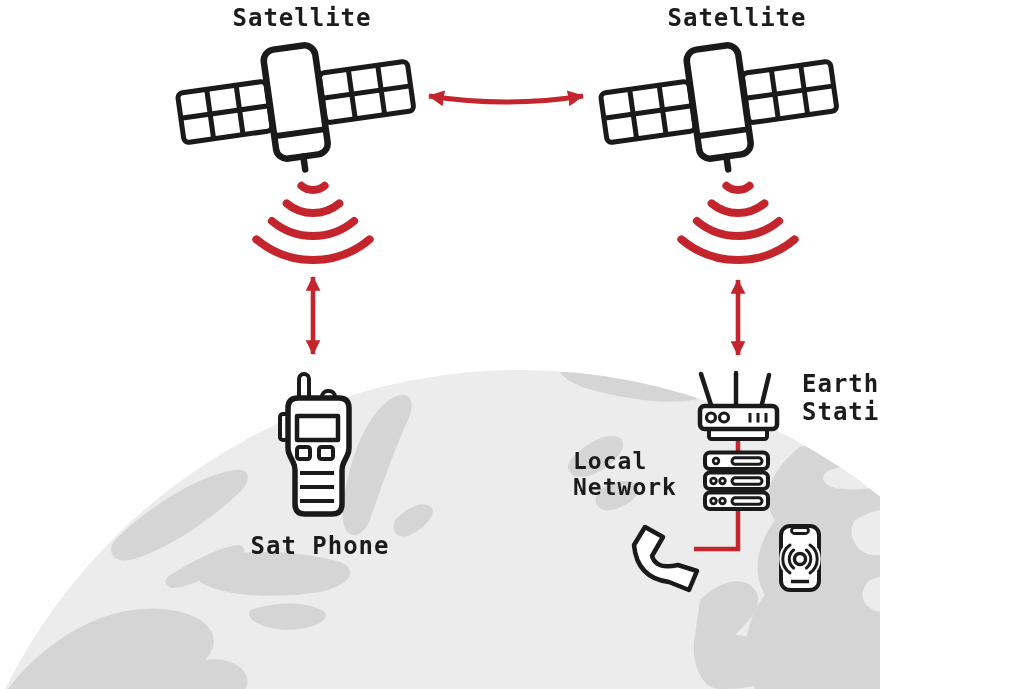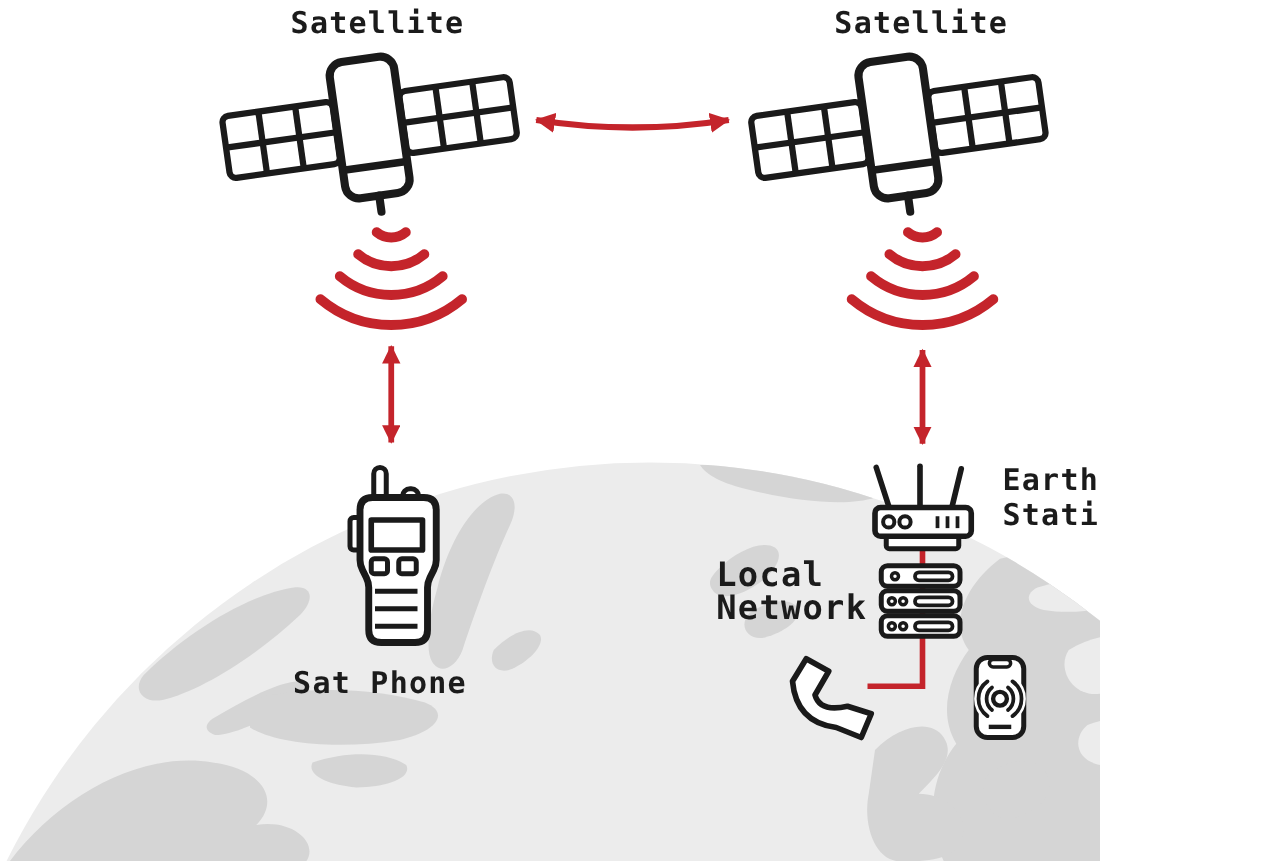--- a/index.html
+++ b/index.html
@@ -4,23 +4,23 @@
 <style>
   html,body{margin:0;padding:0;background:#ffffff;}
   #stage{position:relative;width:880px;height:689px;overflow:hidden;background:#ffffff;
          font-family:"DejaVu Sans Mono","Liberation Mono",monospace;}
   #diagram-svg{position:absolute;left:0;top:0;}
   .lbl{position:absolute;font-weight:700;color:#1b1b1b;white-space:pre-line;
        letter-spacing:1px;line-height:28px;font-size:24px;}
   .ctr{transform:translateX(-50%);text-align:center;}
   #lbl-sat-left{left:302px;top:4px;}
   #lbl-sat-right{left:737px;top:4px;}
-  #lbl-sat-phone{left:304px;top:532px;text-align:right;}
+  #lbl-sat-phone{left:320px;top:532px;text-align:right;}
   #lbl-earth-station{left:802px;top:370px;}
-  #lbl-local-network{left:573px;top:448px;font-size:27px;line-height:26px;}
+  #lbl-local-network{left:573px;top:448px;font-size:23px;line-height:26px;}
   #lbl-landline{left:737px;top:607px;}
 </style>
 </head>
 <body>
 
 <div id="stage">
 
   <svg id="diagram-svg" width="1024" height="689" viewBox="0 0 1024 689" xmlns="http://www.w3.org/2000/svg">
     <defs>
       <clipPath id="globe-clip">

